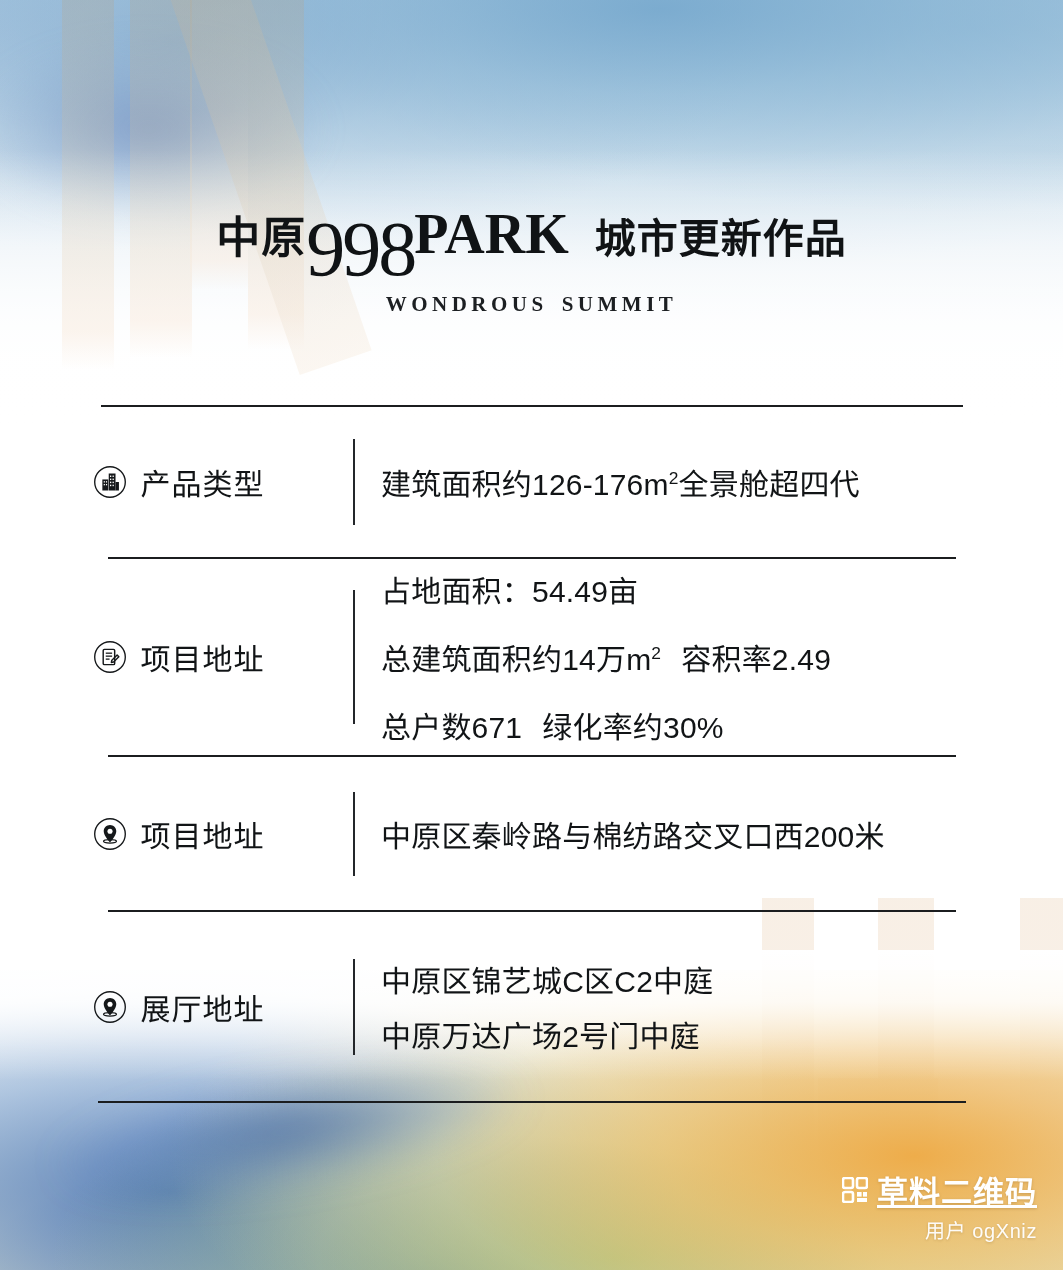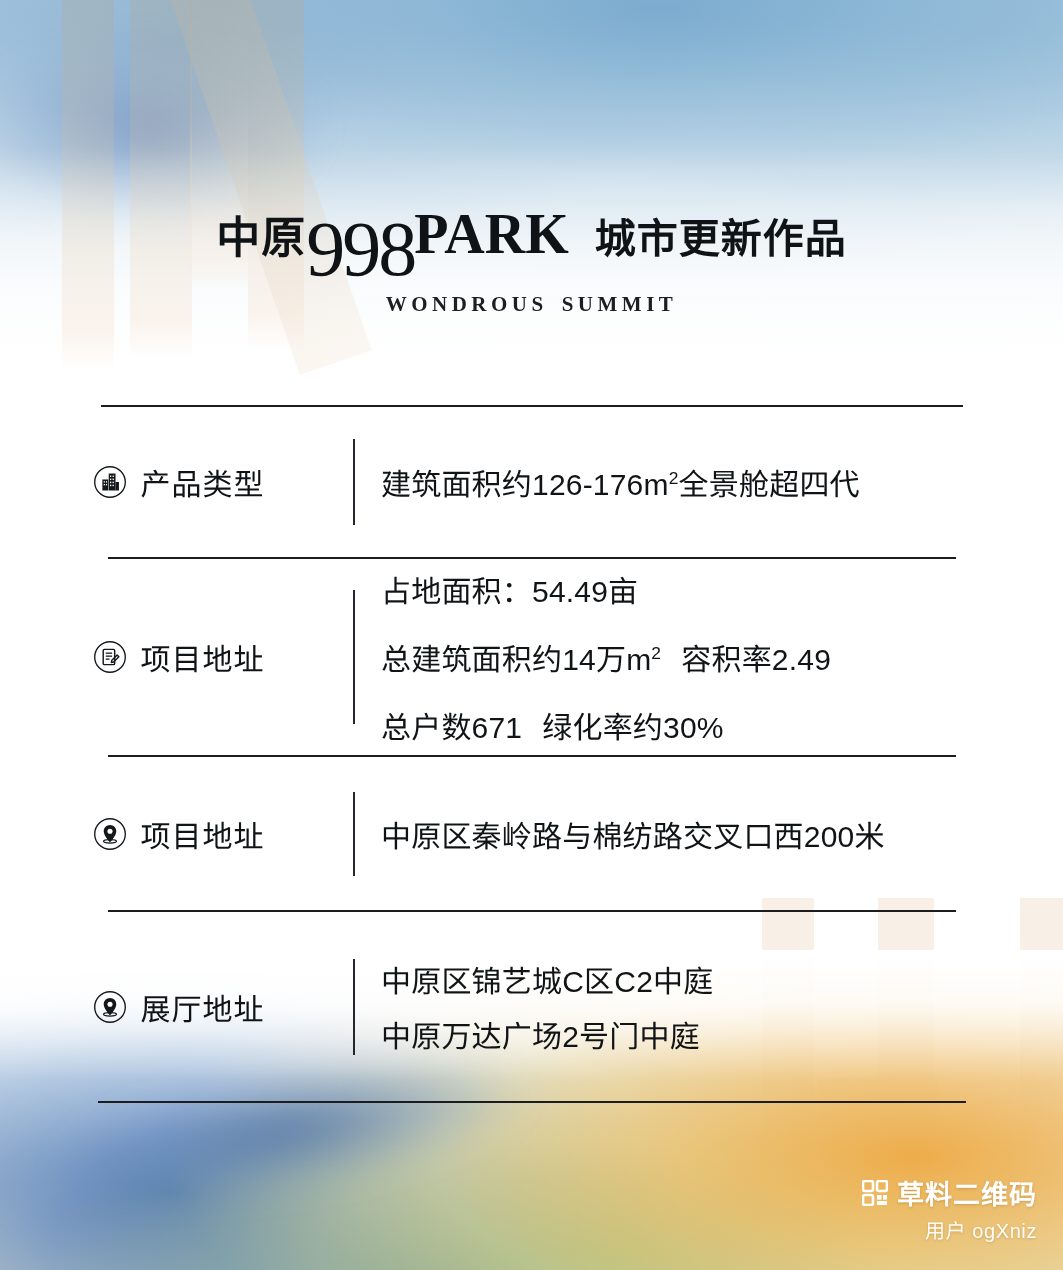--- a/index.html
+++ b/index.html
@@ -149,21 +149,21 @@
   
   .watermark {
     position:absolute; right:26px; bottom:26px; z-index:9;
     text-align:right; color:#ffffff;
     text-shadow:0 1px 3px rgba(120,80,20,.28);
   }
   .wm-top { display:flex; align-items:center; justify-content:flex-end; gap:9px; }
   .wm-icon { width:26px; height:26px; display:block; }
   .wm-name {
     font-family:"Liberation Sans","DejaVu Sans",sans-serif;
-    font-size:27px; font-weight:700; letter-spacing:1px;
+    font-size:31px; font-weight:700; letter-spacing:1px;text-decoration:underline;
   }
   .wm-user {
     margin-top:3px;
     font-family:"Liberation Sans","DejaVu Sans",sans-serif;
     font-size:20px; font-weight:400; letter-spacing:.6px;
     opacity:.95;
   }
 </style>
 </head>
 <body>

